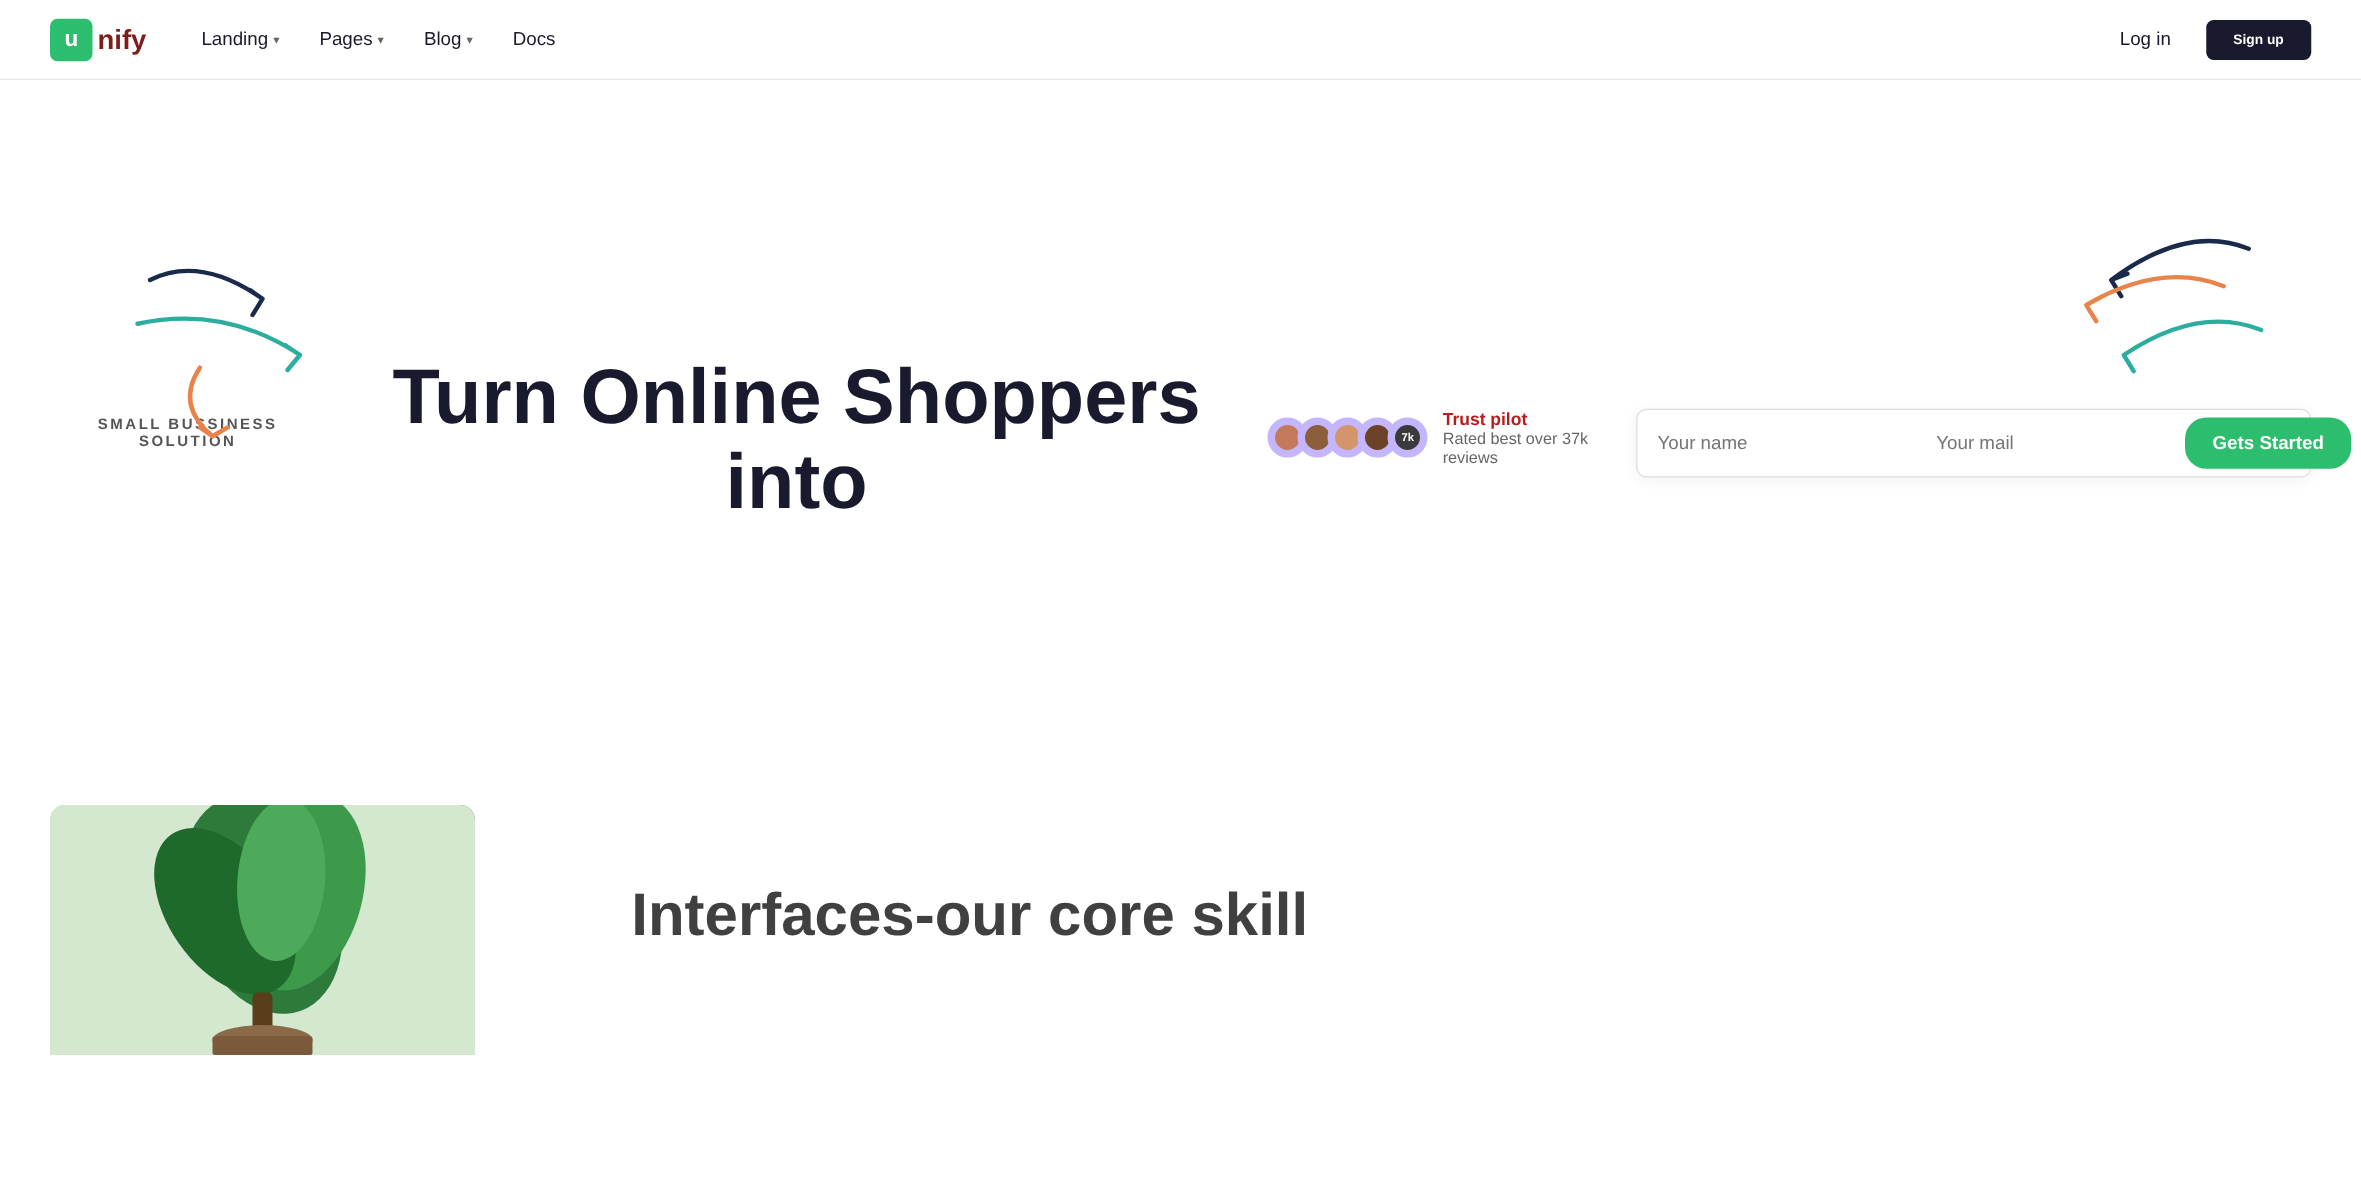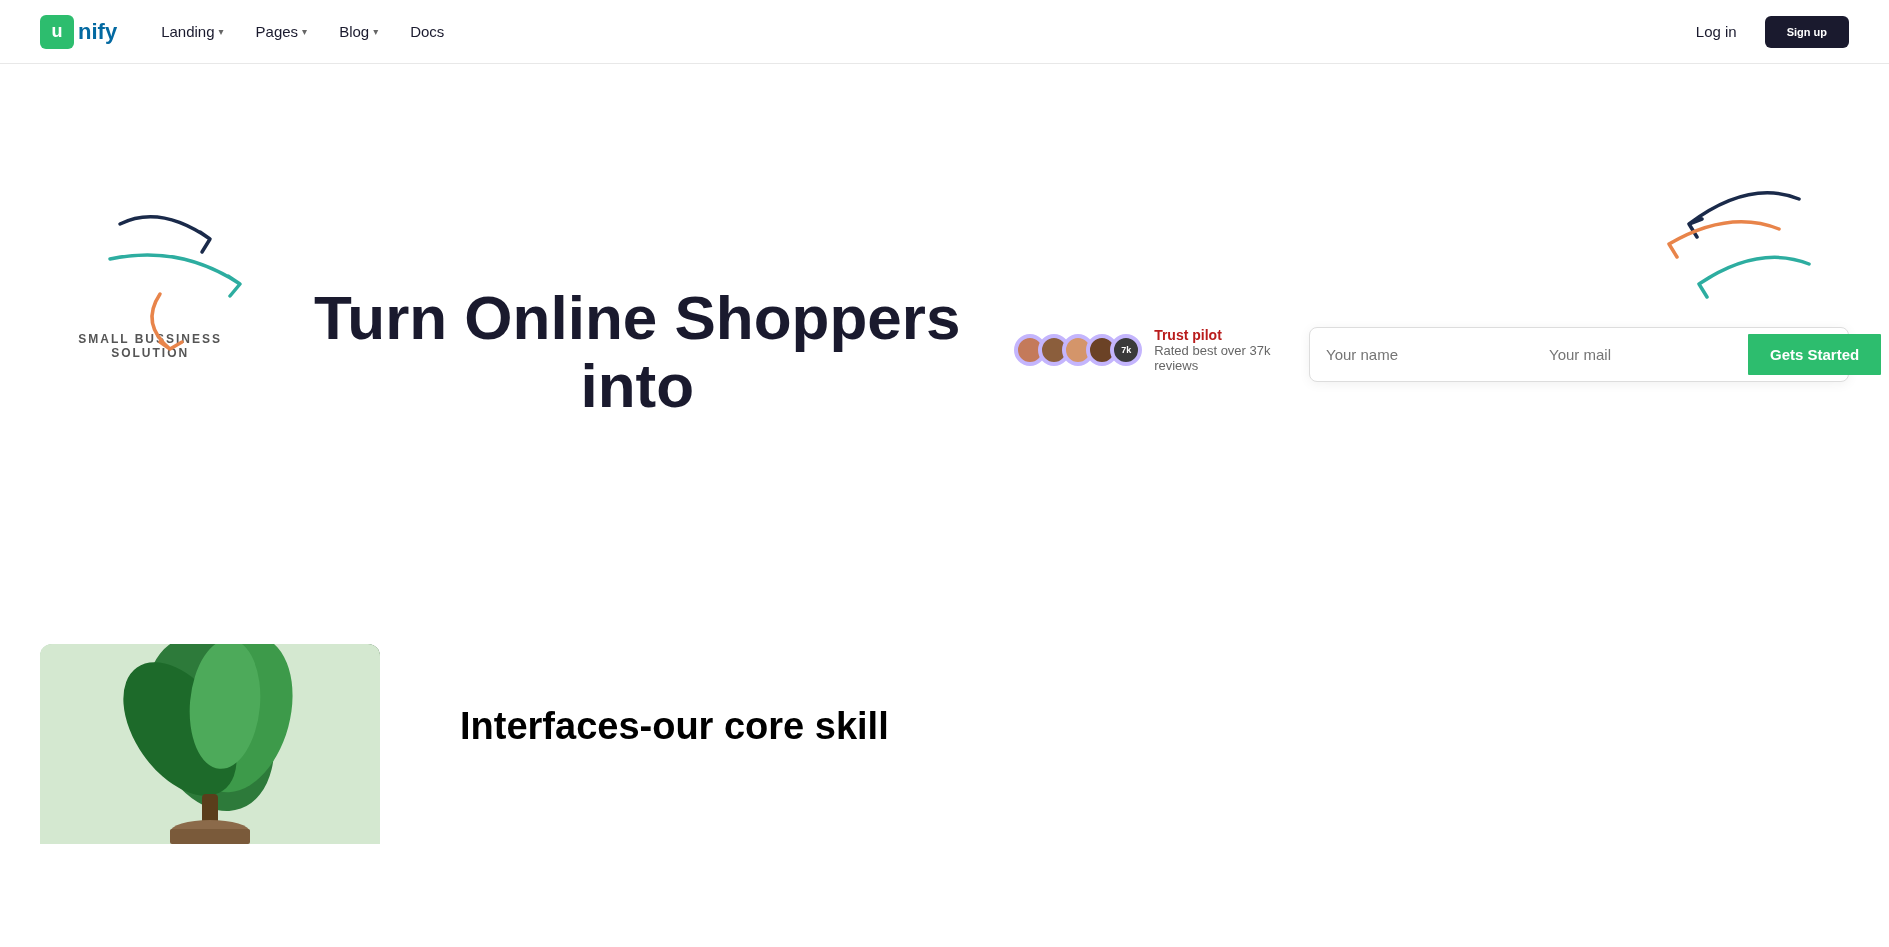--- a/index.html
+++ b/index.html
@@ -30,21 +30,21 @@
       display: flex;
       align-items: center;
       justify-content: center;
       color: #fff;
       font-weight: 700;
       font-size: 18px;
     }
     .logo-text {
       font-size: 22px;
       font-weight: 700;
-      color: #0369a1;
+      color: #7f1d1d;
     }
     .nav-links {
       display: flex;
       gap: 8px;
       flex: 1;
     }
     .nav-link {
       display: flex;
       align-items: center;
       gap: 4px;
@@ -122,21 +122,21 @@
       gap: 12px;
       margin: 24px 0 32px;
     }
     .trust-avatars {
       display: flex;
     }
     .trust-avatar {
       width: 32px;
       height: 32px;
       border-radius: 50%;
-      border: 4px solid #c4b5fd;
+      border: 6px solid #c4b5fd;
       margin-left: -8px;
       overflow: hidden;
       background: #ccc;
     }
     .trust-avatar:first-child { margin-left: 0; }
     .trust-avatar-img {
       width: 100%;
       height: 100%;
       display: flex;
       align-items: center;
@@ -172,21 +172,21 @@
     .form-divider {
       width: 1px;
       height: 24px;
       background: #e0e0e0;
       margin: 0 12px;
     }
     .btn-get-started {
       background: #2dbd6e;
       color: #fff;
       border: none;
-      border-radius: 1px;
+      border-radius: 17px;
       padding: 12px 22px;
       font-size: 15px;
       font-weight: 600;
       cursor: pointer;
       white-space: nowrap;
     }
 
     
     .arrow-left {
       position: absolute;
@@ -225,24 +225,25 @@
       position: absolute;
       bottom: 0;
       left: 0;
       width: 100%;
       height: 100%;
     }
     .bottom-text {
       padding-top: 60px;
     }
     .bottom-title {
-      font-size: 38px;
+      font-size: 48px;
       font-weight: 800;
-      color: #000000;
+      color: #404040;
       line-height: 1.2;
+      margin-left: 45px;
     }
   </style>
 </head>
 <body>
 
 <nav class="navbar">
   <div class="logo-wrap">
     <div class="logo-icon">
       <span>u</span>
     </div>

